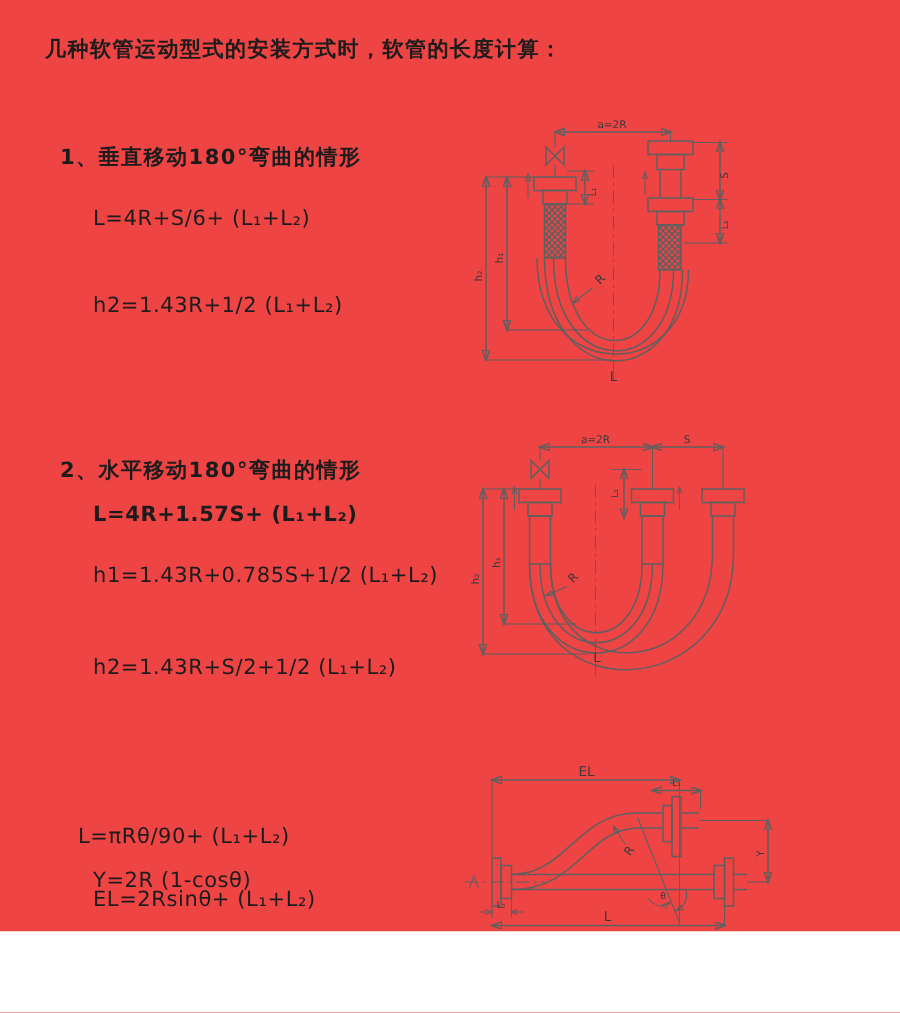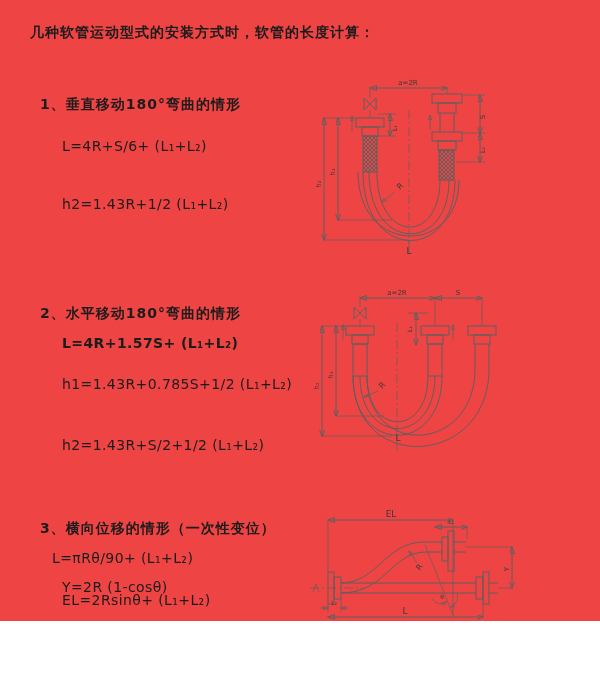--- a/index.html
+++ b/index.html
@@ -23,21 +23,20 @@
 
   <div class="abs cjk" style="left:40px;top:96px;">1、垂直移动180°弯曲的情形</div>
   <div class="abs formula" style="left:62px;top:138px;">L=4R+S/6+ (L₁+L₂)</div>
   <div class="abs formula" style="left:62px;top:196px;">h2=1.43R+1/2 (L₁+L₂)</div>
 
   <div class="abs cjk" style="left:40px;top:305px;">2、水平移动180°弯曲的情形</div>
   <div class="abs formula" style="left:62px;top:335px;font-weight:bold;">L=4R+1.57S+ (L₁+L₂)</div>
   <div class="abs formula" style="left:62px;top:364px;margin-top:12px;">h1=1.43R+0.785S+1/2 (L₁+L₂)</div>
   <div class="abs formula" style="left:62px;top:393px;margin-top:44px;">h2=1.43R+S/2+1/2 (L₁+L₂)</div>
 
-  <div class="abs cjk" style="left:40px;top:520px;">3、横向位移的情形（一次性变位）</div>
   <div class="abs formula" style="left:52px;top:550px;">L=πRθ/90+ (L₁+L₂)</div>
   <div class="abs formula" style="left:62px;top:579px;">Y=2R (1-cosθ)</div>
   <div class="abs formula" style="left:62px;top:592px;">EL=2Rsinθ+ (L₁+L₂)</div>
 
   <svg style="left:312px;top:72px;" width="215" height="185" viewBox="0 0 215 185">
     <defs>
       <pattern id="hp1" width="4" height="4" patternUnits="userSpaceOnUse">
         <path d="M0,4 L4,0 M0,0 L4,4" stroke="#8a8a8a" stroke-width="0.6"></path>
       </pattern>
       <marker id="ar1" markerWidth="8" markerHeight="6" refX="6.5" refY="2.5" orient="auto-start-reverse">

